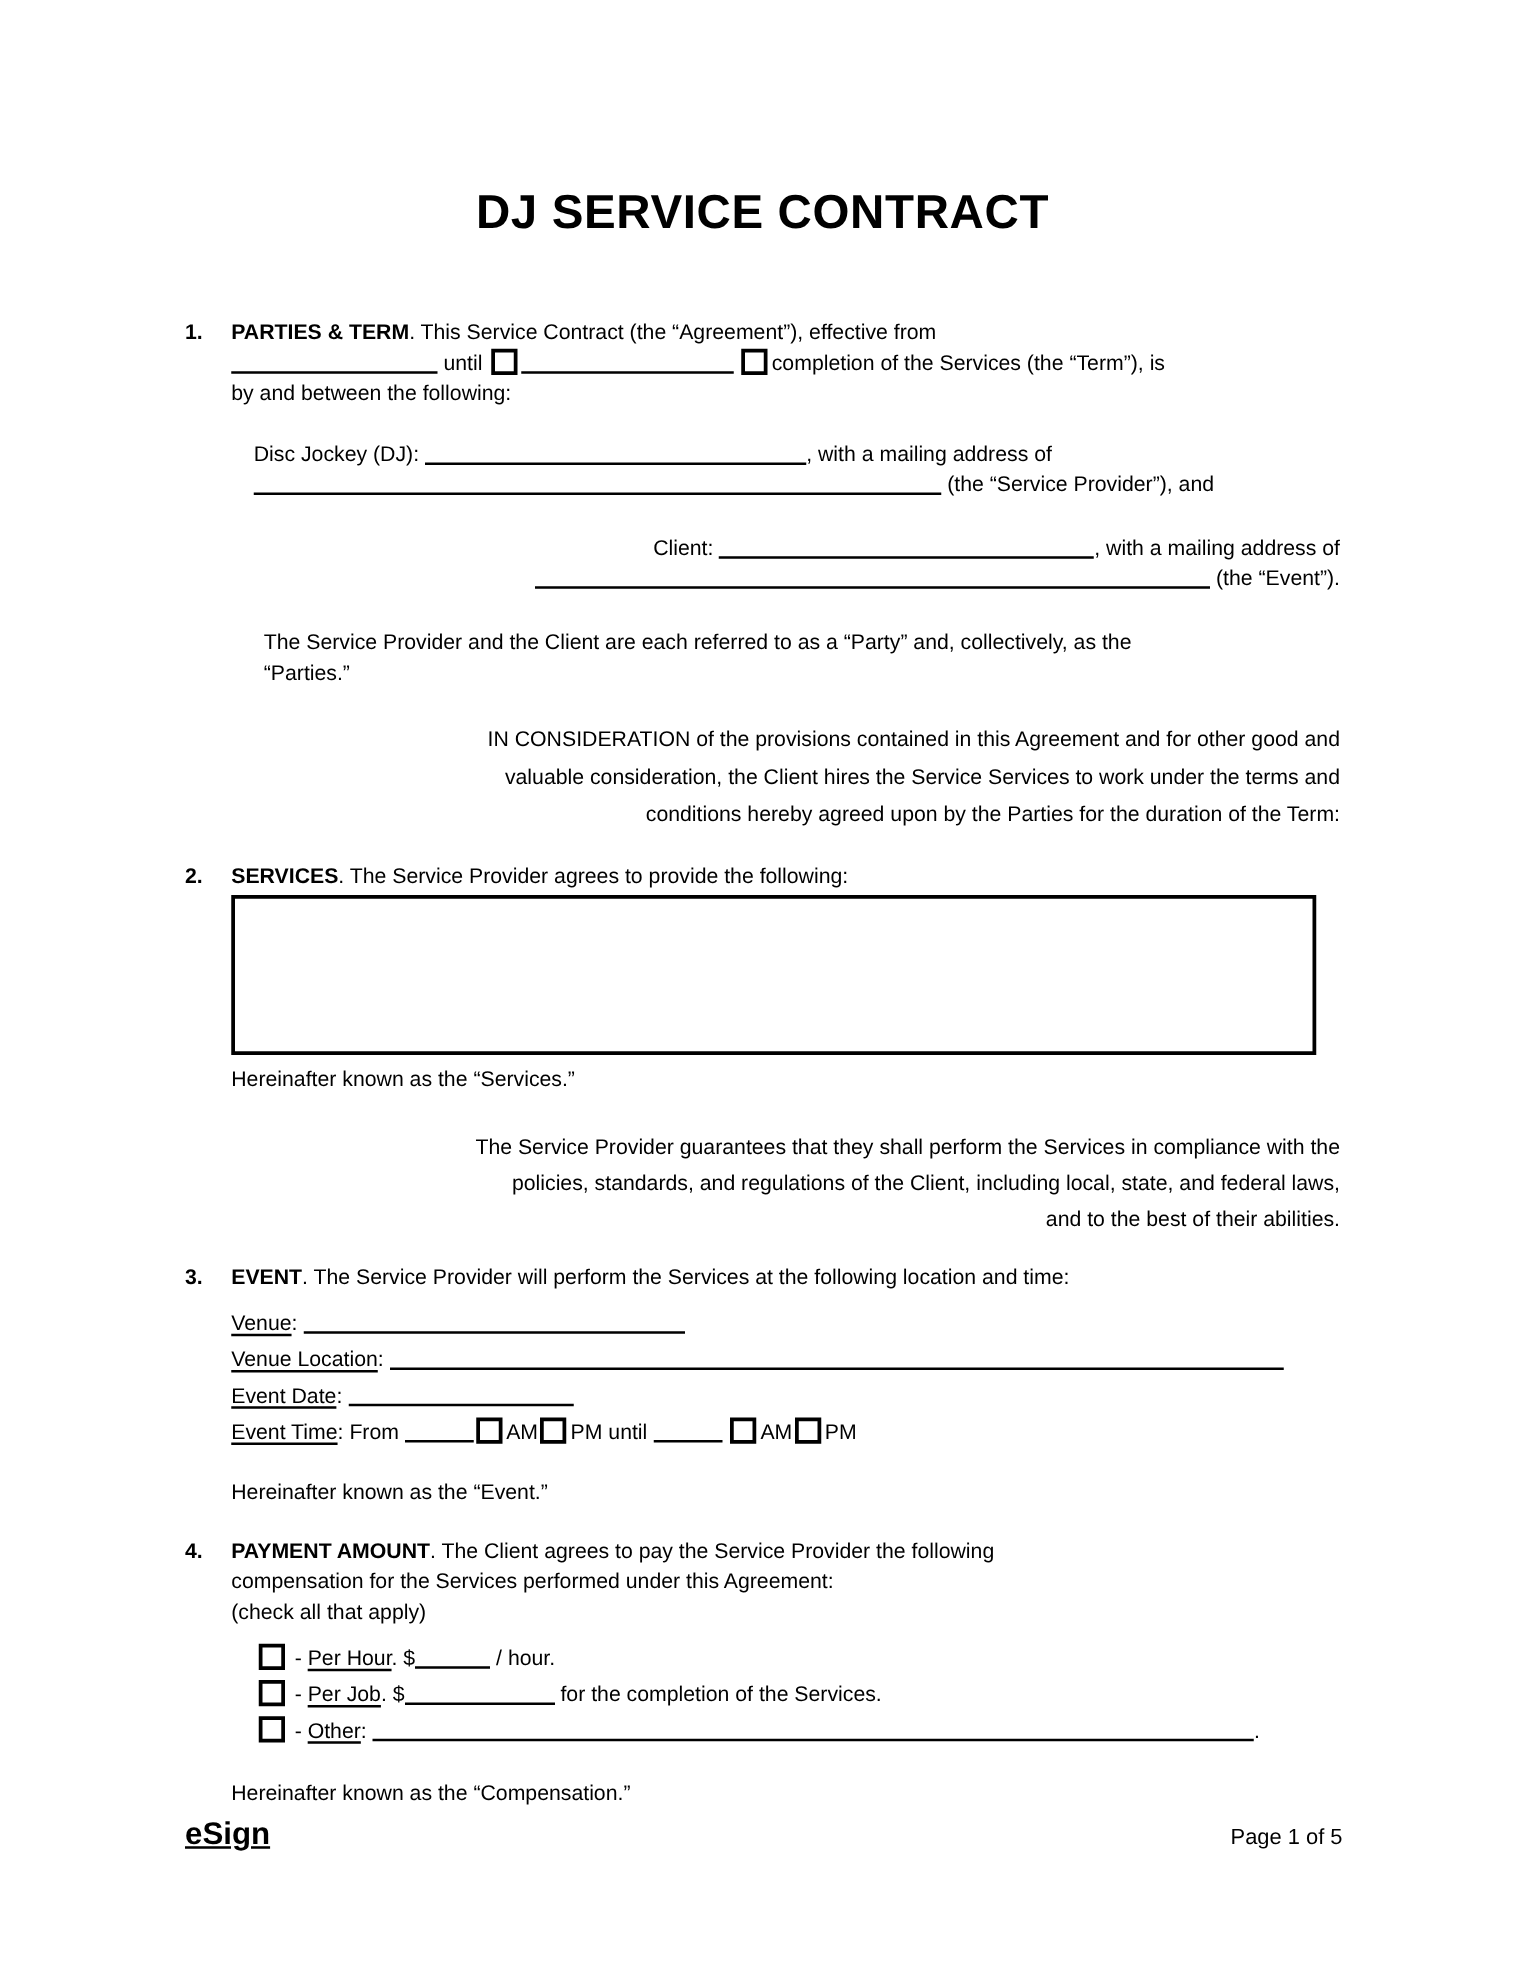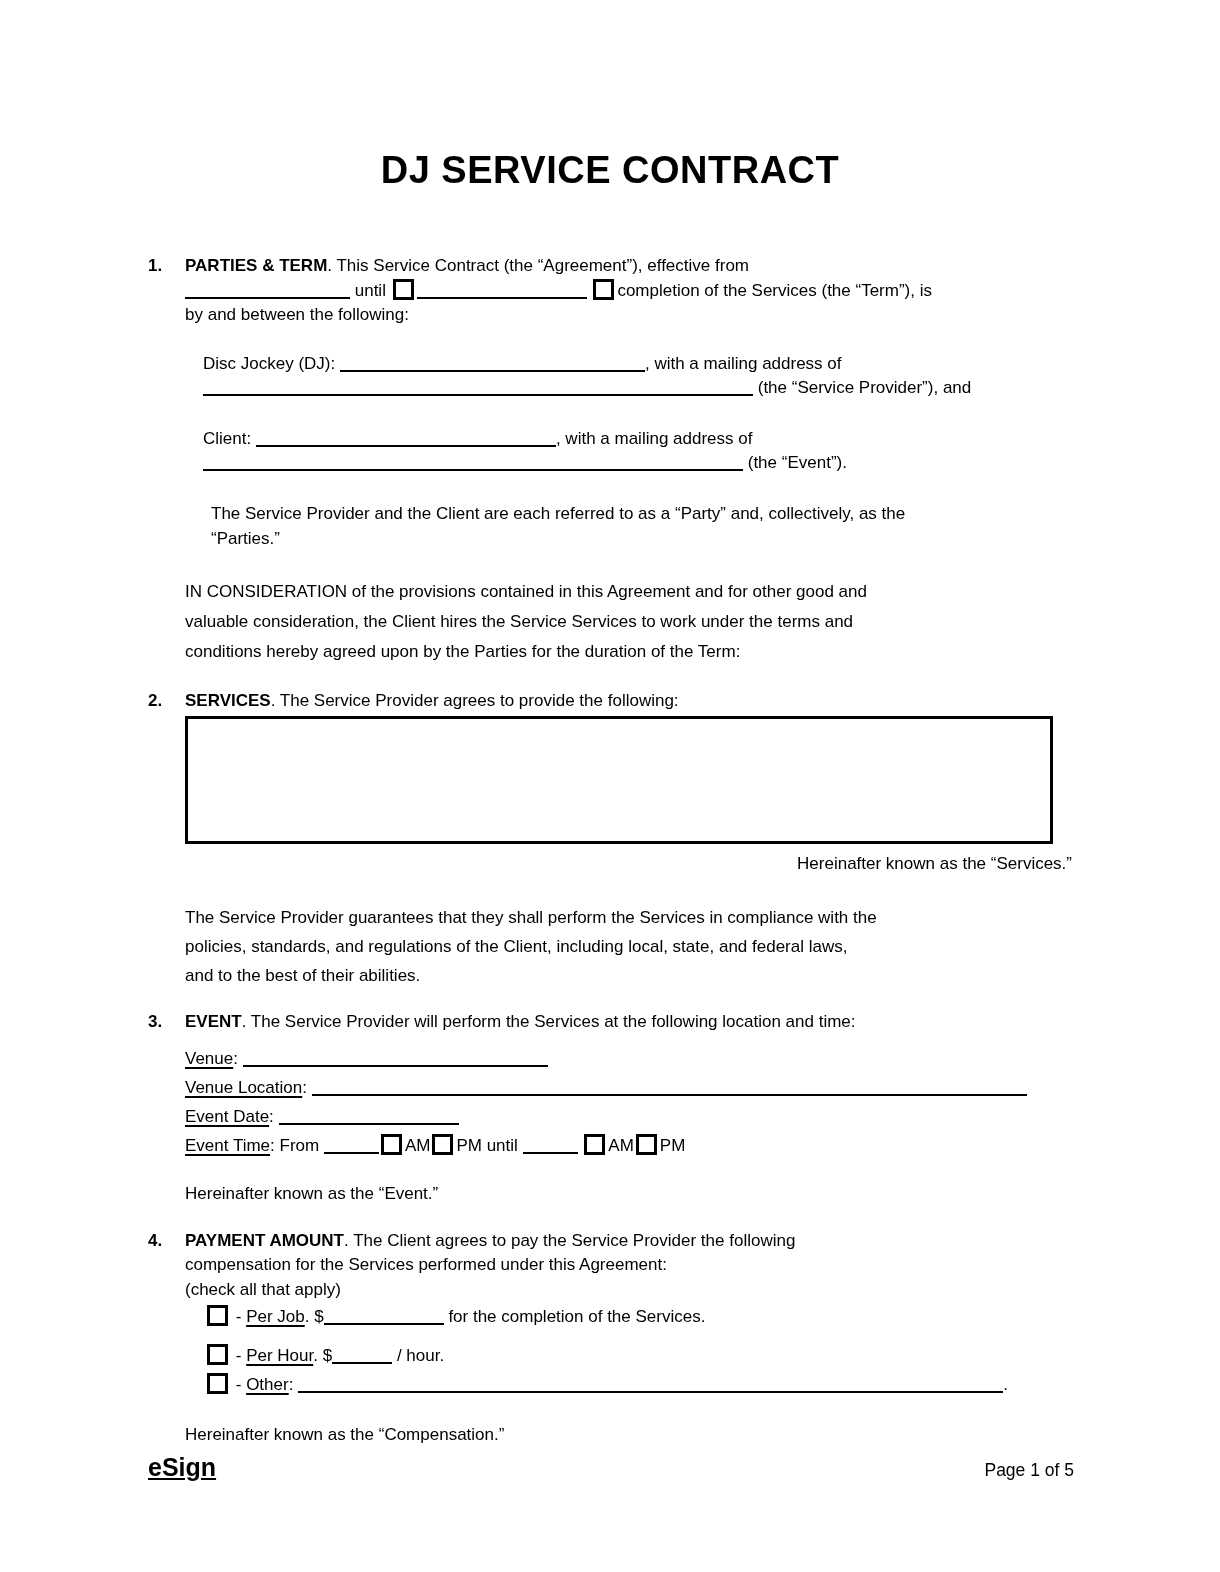--- a/index.html
+++ b/index.html
@@ -32,27 +32,27 @@
   .b { font-weight: bold; }
   .u {
     text-decoration: underline;
     text-decoration-thickness: 2px;
     text-underline-offset: 3px;
   }
   .indent { margin-left: 18px; }
   .lh25 { line-height: 25px; }
   .lh29 { line-height: 29px; }
   .lh30 { line-height: 30px; }
-  .mt8  { margin-top: 8px; text-align: right; }
+  .mt8  { margin-top: 8px; }
   .mt10 { margin-top: 10px; }
   .mt20 { margin-top: 20px; }
   .mt22 { margin-top: 22px; }
   .mt24 { margin-top: 24px; }
   .mt25 { margin-top: 25px; margin-left: 26px; }
-  .mt26 { margin-top: 26px; }
+  .mt26 { margin-top: 26px; text-align: right; }
   .mt62 { margin-top: 62px; }
   .blank {
     display: inline-block;
     height: 14px;
     border-bottom: 2px solid #000;
     vertical-align: -3px;
   }
   .w55  { width: 55px; }
   .w60  { width: 60px; }
   .w120 { width: 120px; }
@@ -175,32 +175,32 @@
   </div>
 
   <div class="section mt22">
     <div class="sec-num">4.</div>
     <div class="sec-body">
       <p class="para"><span class="b">PAYMENT AMOUNT</span><span>. The Client agrees to pay the Service Provider the following</span><br>
         <span>compensation for the Services performed under this Agreement:</span><br>
         <span>(check all that apply)</span>
       </p>
 
-      <div class="opt-row"><span class="checkbox"></span>
-        <span>-</span>
-        <span class="u">Per Job</span><span>. $</span><span class="blank w120"></span>
-        <span>for the completion of the Services.</span>
-      </div>
       <div class="opt-row mt10"><span class="checkbox"></span>
         <span>-</span>
         <span class="u">Per Hour</span><span>. $</span><span class="blank w60"></span>
         <span>/ hour.</span>
       </div>
       <div class="opt-row"><span class="checkbox"></span>
         <span>-</span>
+        <span class="u">Per Job</span><span>. $</span><span class="blank w120"></span>
+        <span>for the completion of the Services.</span>
+      </div>
+      <div class="opt-row"><span class="checkbox"></span>
+        <span>-</span>
         <span class="u">Other</span><span>:</span>
         <span class="blank w705"></span><span>.</span>
       </div>
 
       <p class="para mt24">Hereinafter known as the “Compensation.”</p>
     </div>
   </div>
 
   <div class="footer">
     <span class="brand">eSign</span>

